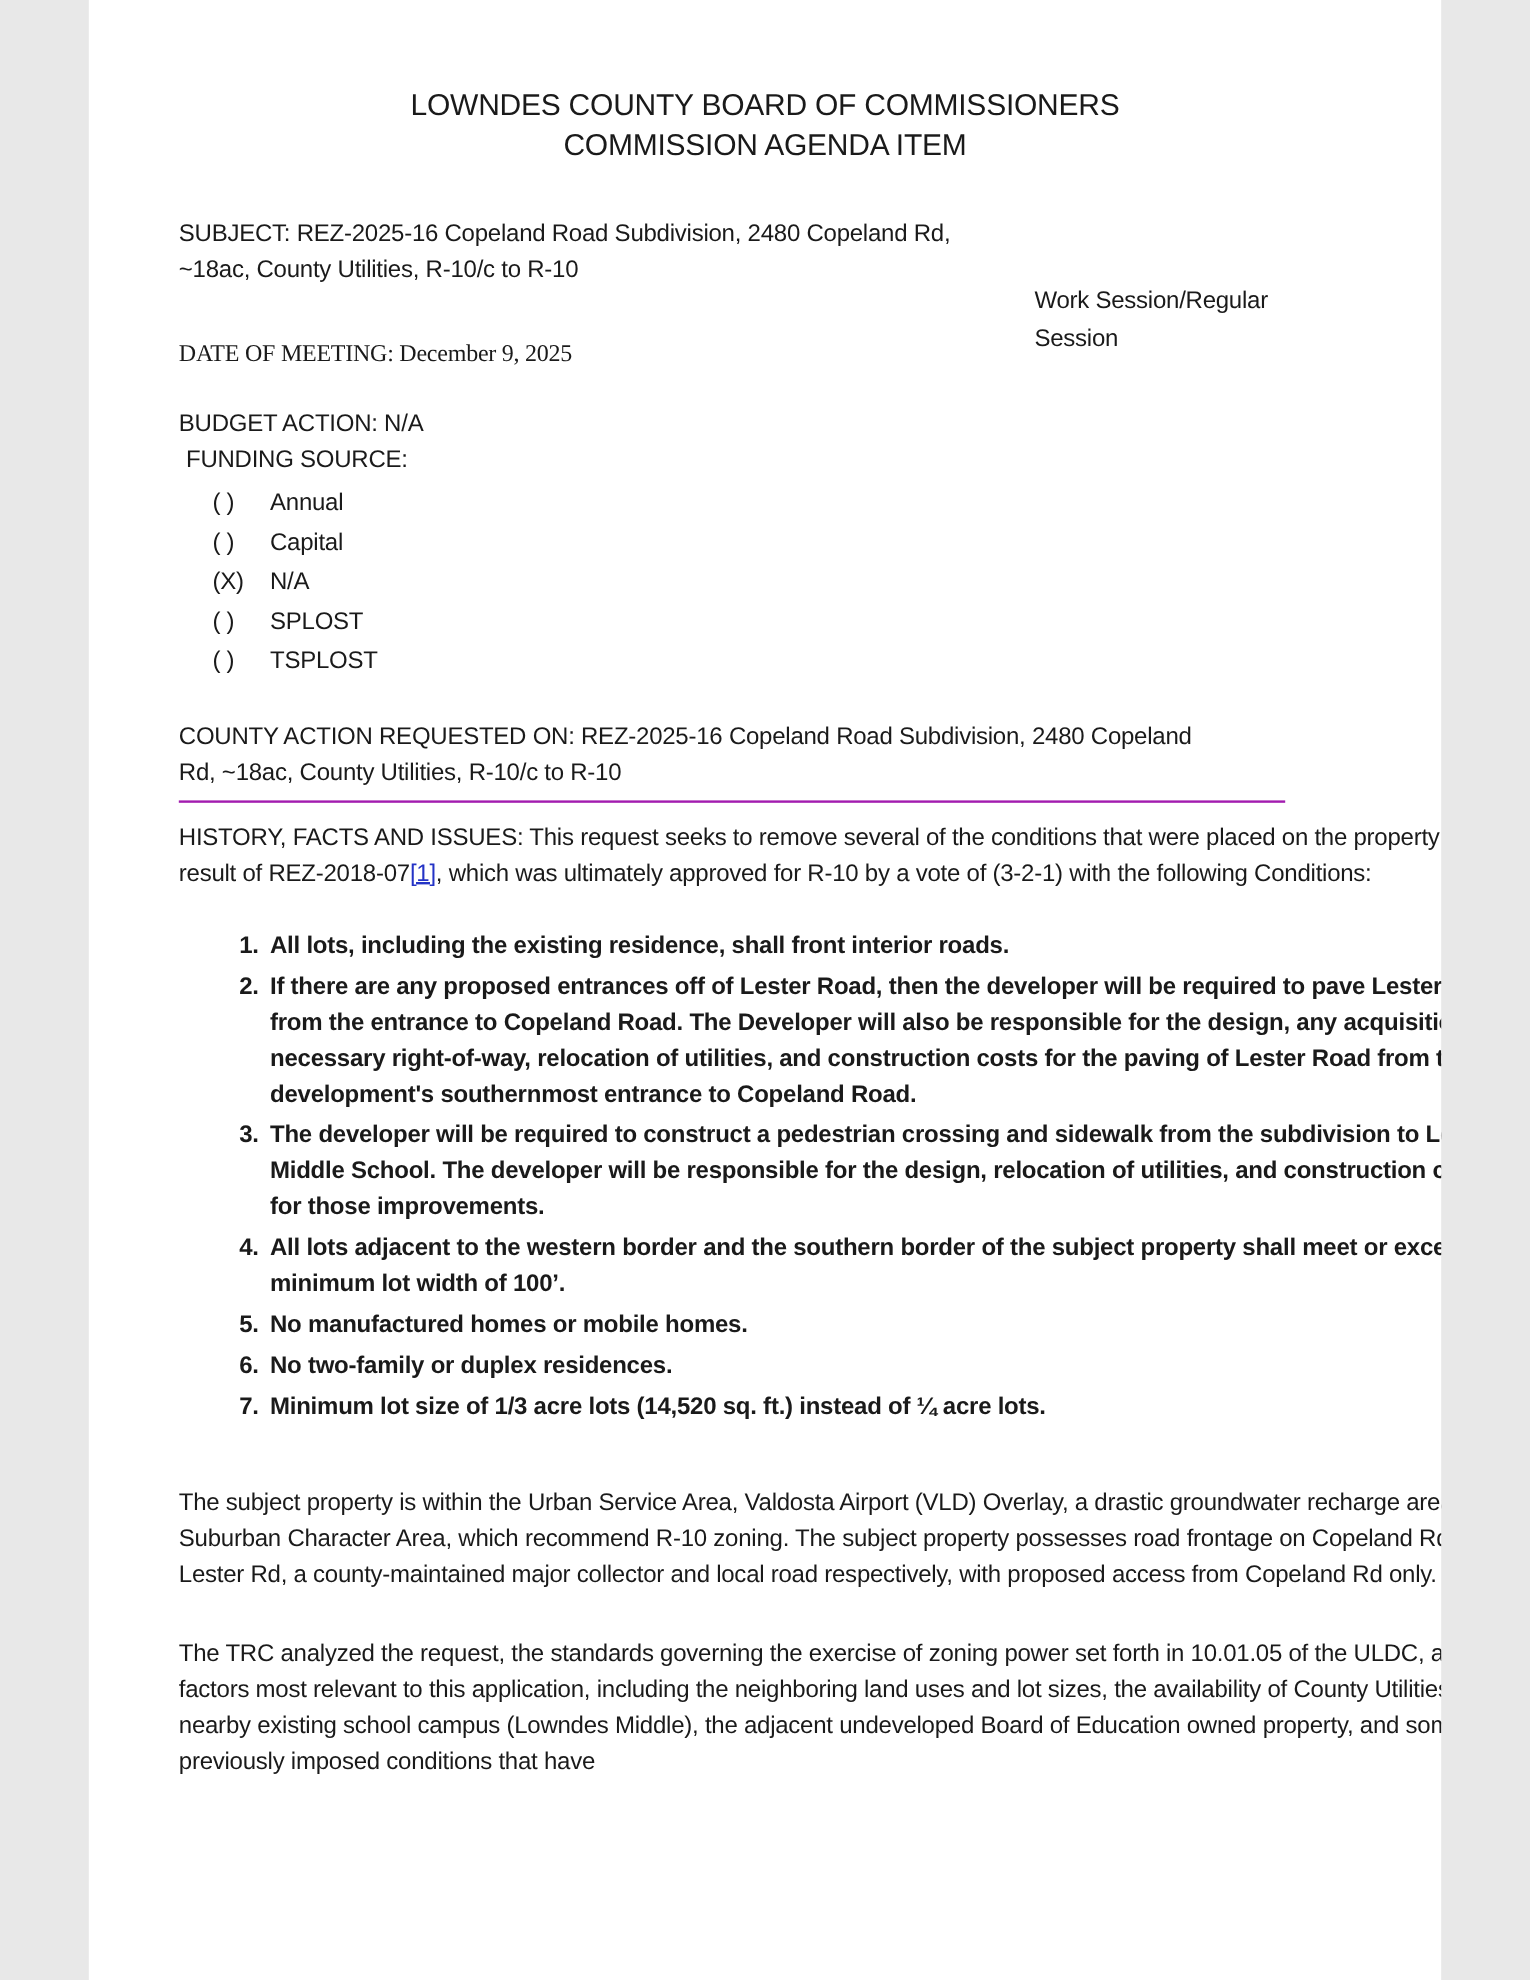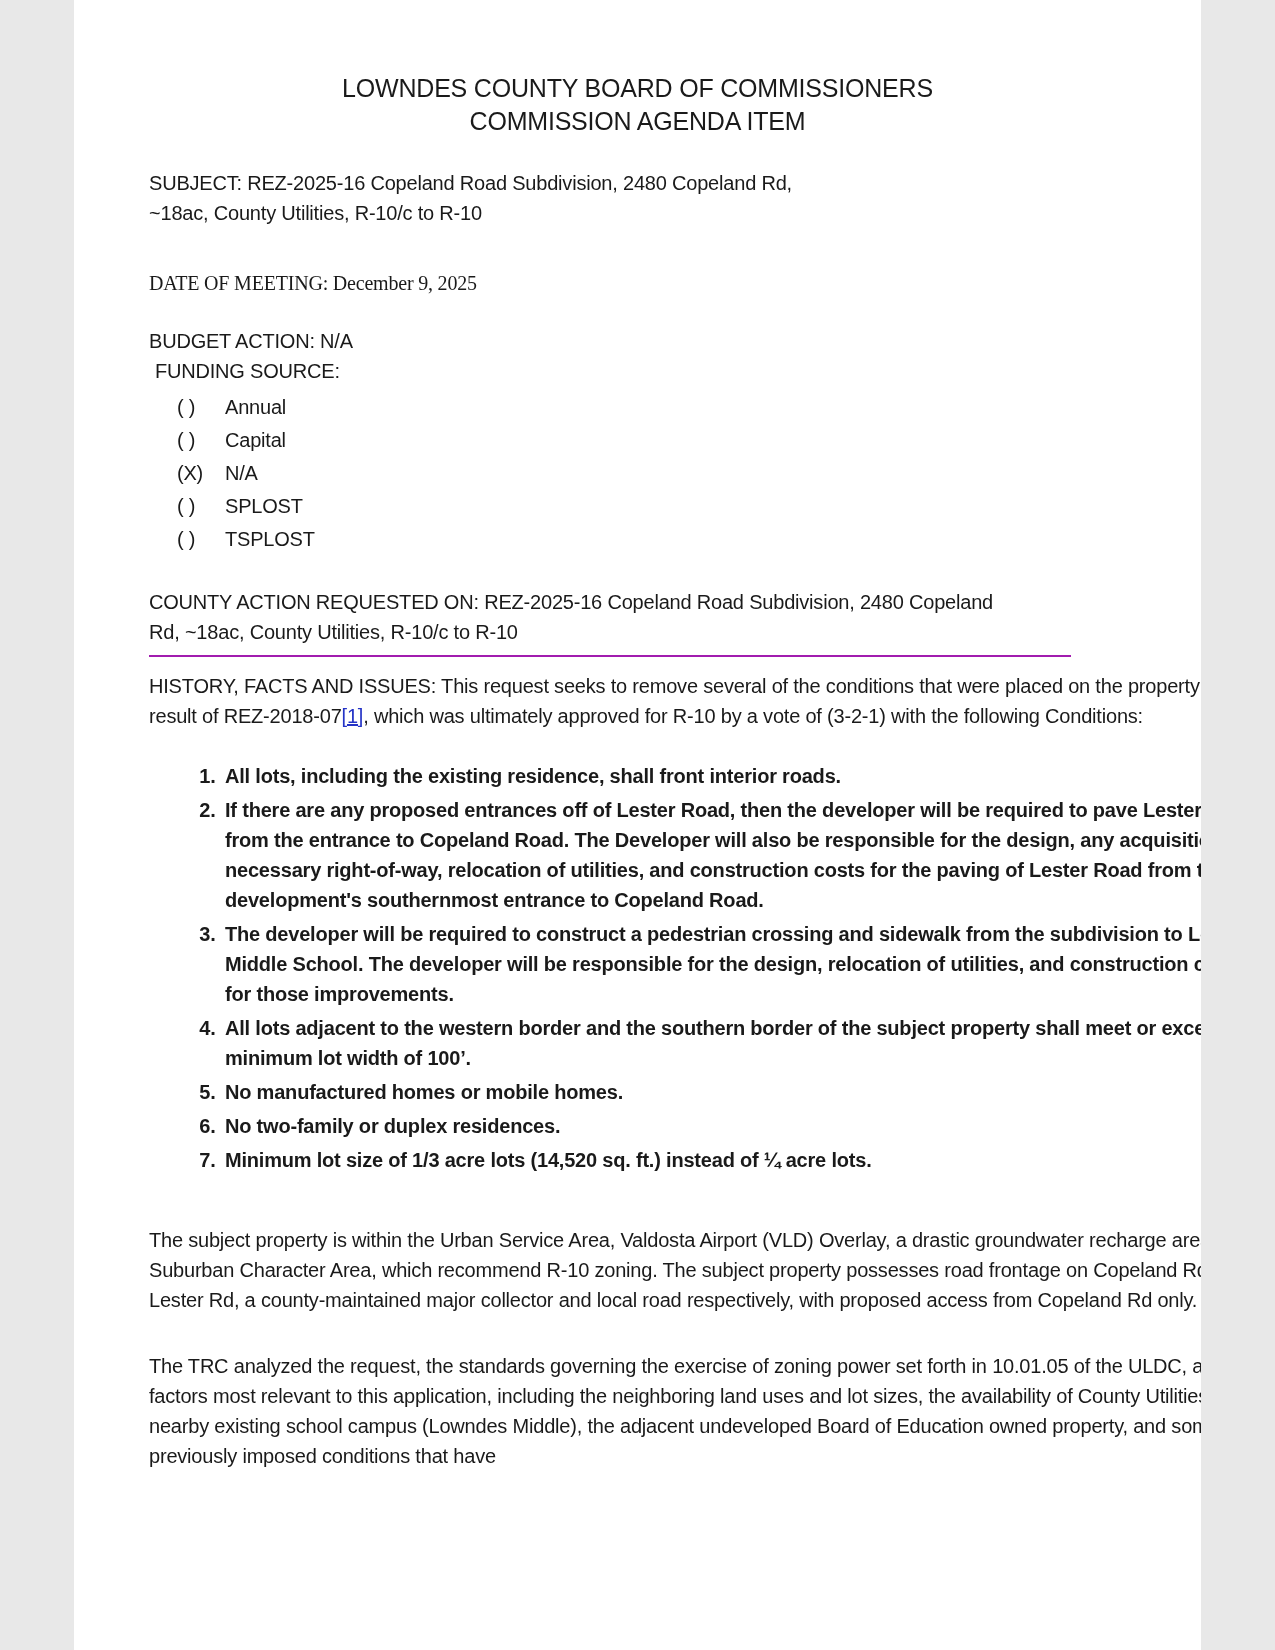--- a/index.html
+++ b/index.html
@@ -18,21 +18,21 @@
     color:#1a1a1a;
     overflow:hidden;
   }
   .doc-header{
     text-align:center;
     font-size:25px;
     line-height:33px;
   }
   .subject{
     width:676px;
-    margin:30px 0 0 0;
+    margin:42px 0 0 0;
   }
   .session-note{
     position:absolute;
     left:788px;
     top:236px;
     width:240px;
     line-height:31px;
   }
   .date-line{margin:40px 0 0 0;font-family:Liberation Serif, serif;}
   .budget-line{margin:28px 0 0 0;}
@@ -72,20 +72,21 @@
 
 <div class="page">
 
   <header class="doc-header">
     <div>LOWNDES COUNTY BOARD OF COMMISSIONERS</div>
     <div>COMMISSION AGENDA ITEM</div>
   </header>
 
   <p class="subject">SUBJECT: REZ-2025-16 Copeland Road Subdivision, 2480 Copeland Rd, ~18ac, County Utilities, R-10/c to R-10</p>
 
+  <div class="session-note">Work Session/Regular Session</div>
 
   <p class="date-line">DATE OF MEETING: December 9, 2025</p>
 
   <p class="budget-line">BUDGET ACTION: N/A</p>
 
   <p class="funding-heading">FUNDING SOURCE:</p>
 
   <div class="funding-options">
     <div class="funding-option">
       <span class="marker">( )</span>

